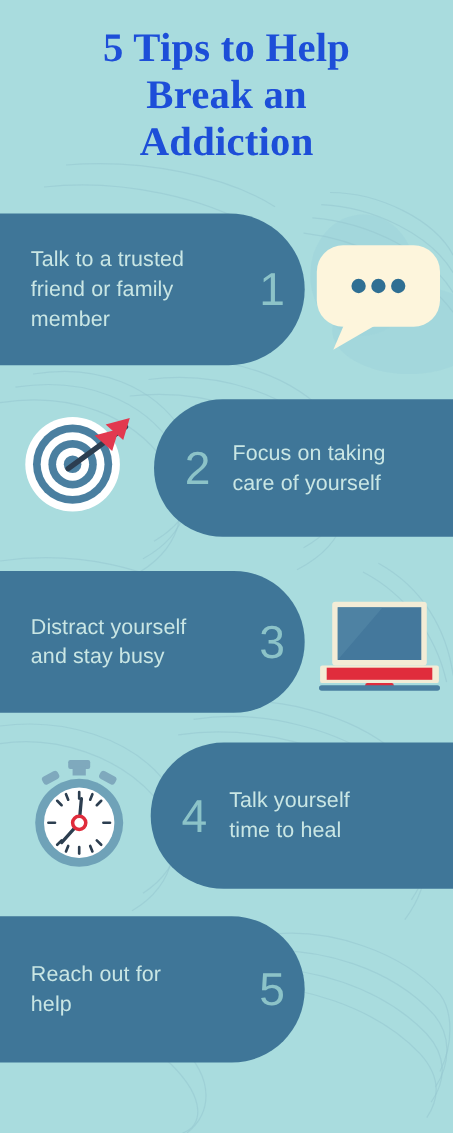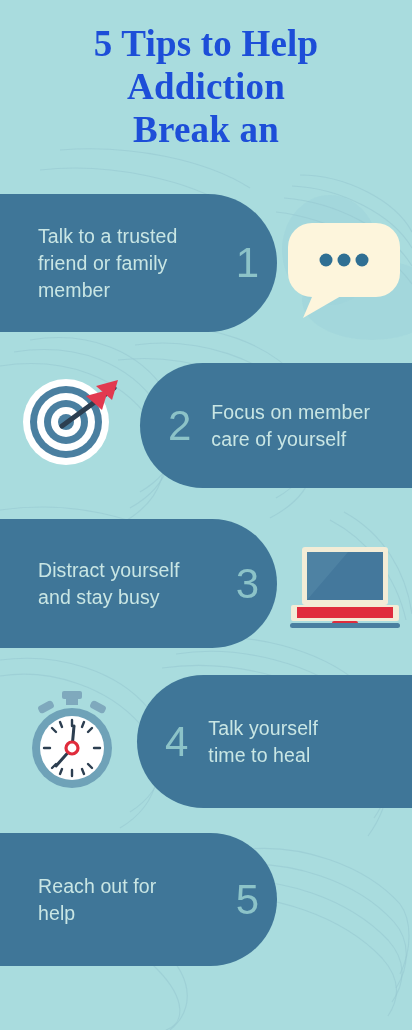--- a/index.html
+++ b/index.html
@@ -50,21 +50,21 @@
   .card {
     position: absolute;
     background: #3f7698;
     display: flex;
     align-items: center;
   }
   .card.left {
     left: 0;
     border-top-right-radius: 999px;
     border-bottom-right-radius: 999px;
-    padding-left: 38px;
+    padding-left: 28px;
     padding-right: 18px;
     justify-content: flex-start;
   }
   .card.right {
     right: 0;
     border-top-left-radius: 999px;
     border-bottom-left-radius: 999px;
     padding-left: 28px;
     padding-right: 22px;
     justify-content: flex-start;
@@ -125,22 +125,22 @@
     <path d="M40 170 C110 162 190 180 236 210"></path>
     <path d="M60 150 C130 144 206 160 250 188"></path>
     <path d="M0 510 C70 500 140 516 182 548"></path>
     <path d="M0 530 C66 520 134 536 178 568"></path>
     <path d="M330 520 C368 540 396 576 406 620"></path>
     <path d="M344 512 C384 534 406 572 412 614"></path>
   </svg>
 
   <div class="title">
     <div>5 Tips to Help</div>
+    <div>Break an</div>
     <div>Addiction</div>
-    <div>Break an</div>
   </div>
 
   <div class="icon-wrap" style="left:285px; top:218px; width:118px; height:102px;">
     <svg viewBox="0 0 118 102" width="118" height="102">
       <rect x="3" y="5" width="112" height="74" rx="24" fill="#fdf5dc"></rect>
       <path d="M30 72 L18 100 L56 78 Z" fill="#fdf5dc"></path>
       <circle cx="41" cy="42" r="6.5" fill="#2f6f93"></circle>
       <circle cx="59" cy="42" r="6.5" fill="#2f6f93"></circle>
       <circle cx="77" cy="42" r="6.5" fill="#2f6f93"></circle>
     </svg>
@@ -202,21 +202,21 @@
 
   <div class="card left" style="top:194px; height:138px; width:277px;">
     <div class="card-text">Talk to a trusted
 friend or family
 member</div>
     <div class="card-number">1</div>
   </div>
 
   <div class="card right" style="top:363px; height:125px; width:272px;">
     <div class="card-number">2</div>
-    <div class="card-text">Focus on member
+    <div class="card-text">Focus on taking
 care of yourself</div>
   </div>
 
   <div class="card left" style="top:519px; height:129px; width:277px;gap:16px;">
     <div class="card-text">Distract yourself
 and stay busy</div>
     <div class="card-number">3</div>
   </div>
 
   <div class="card right" style="top:675px; height:133px; width:275px;">

